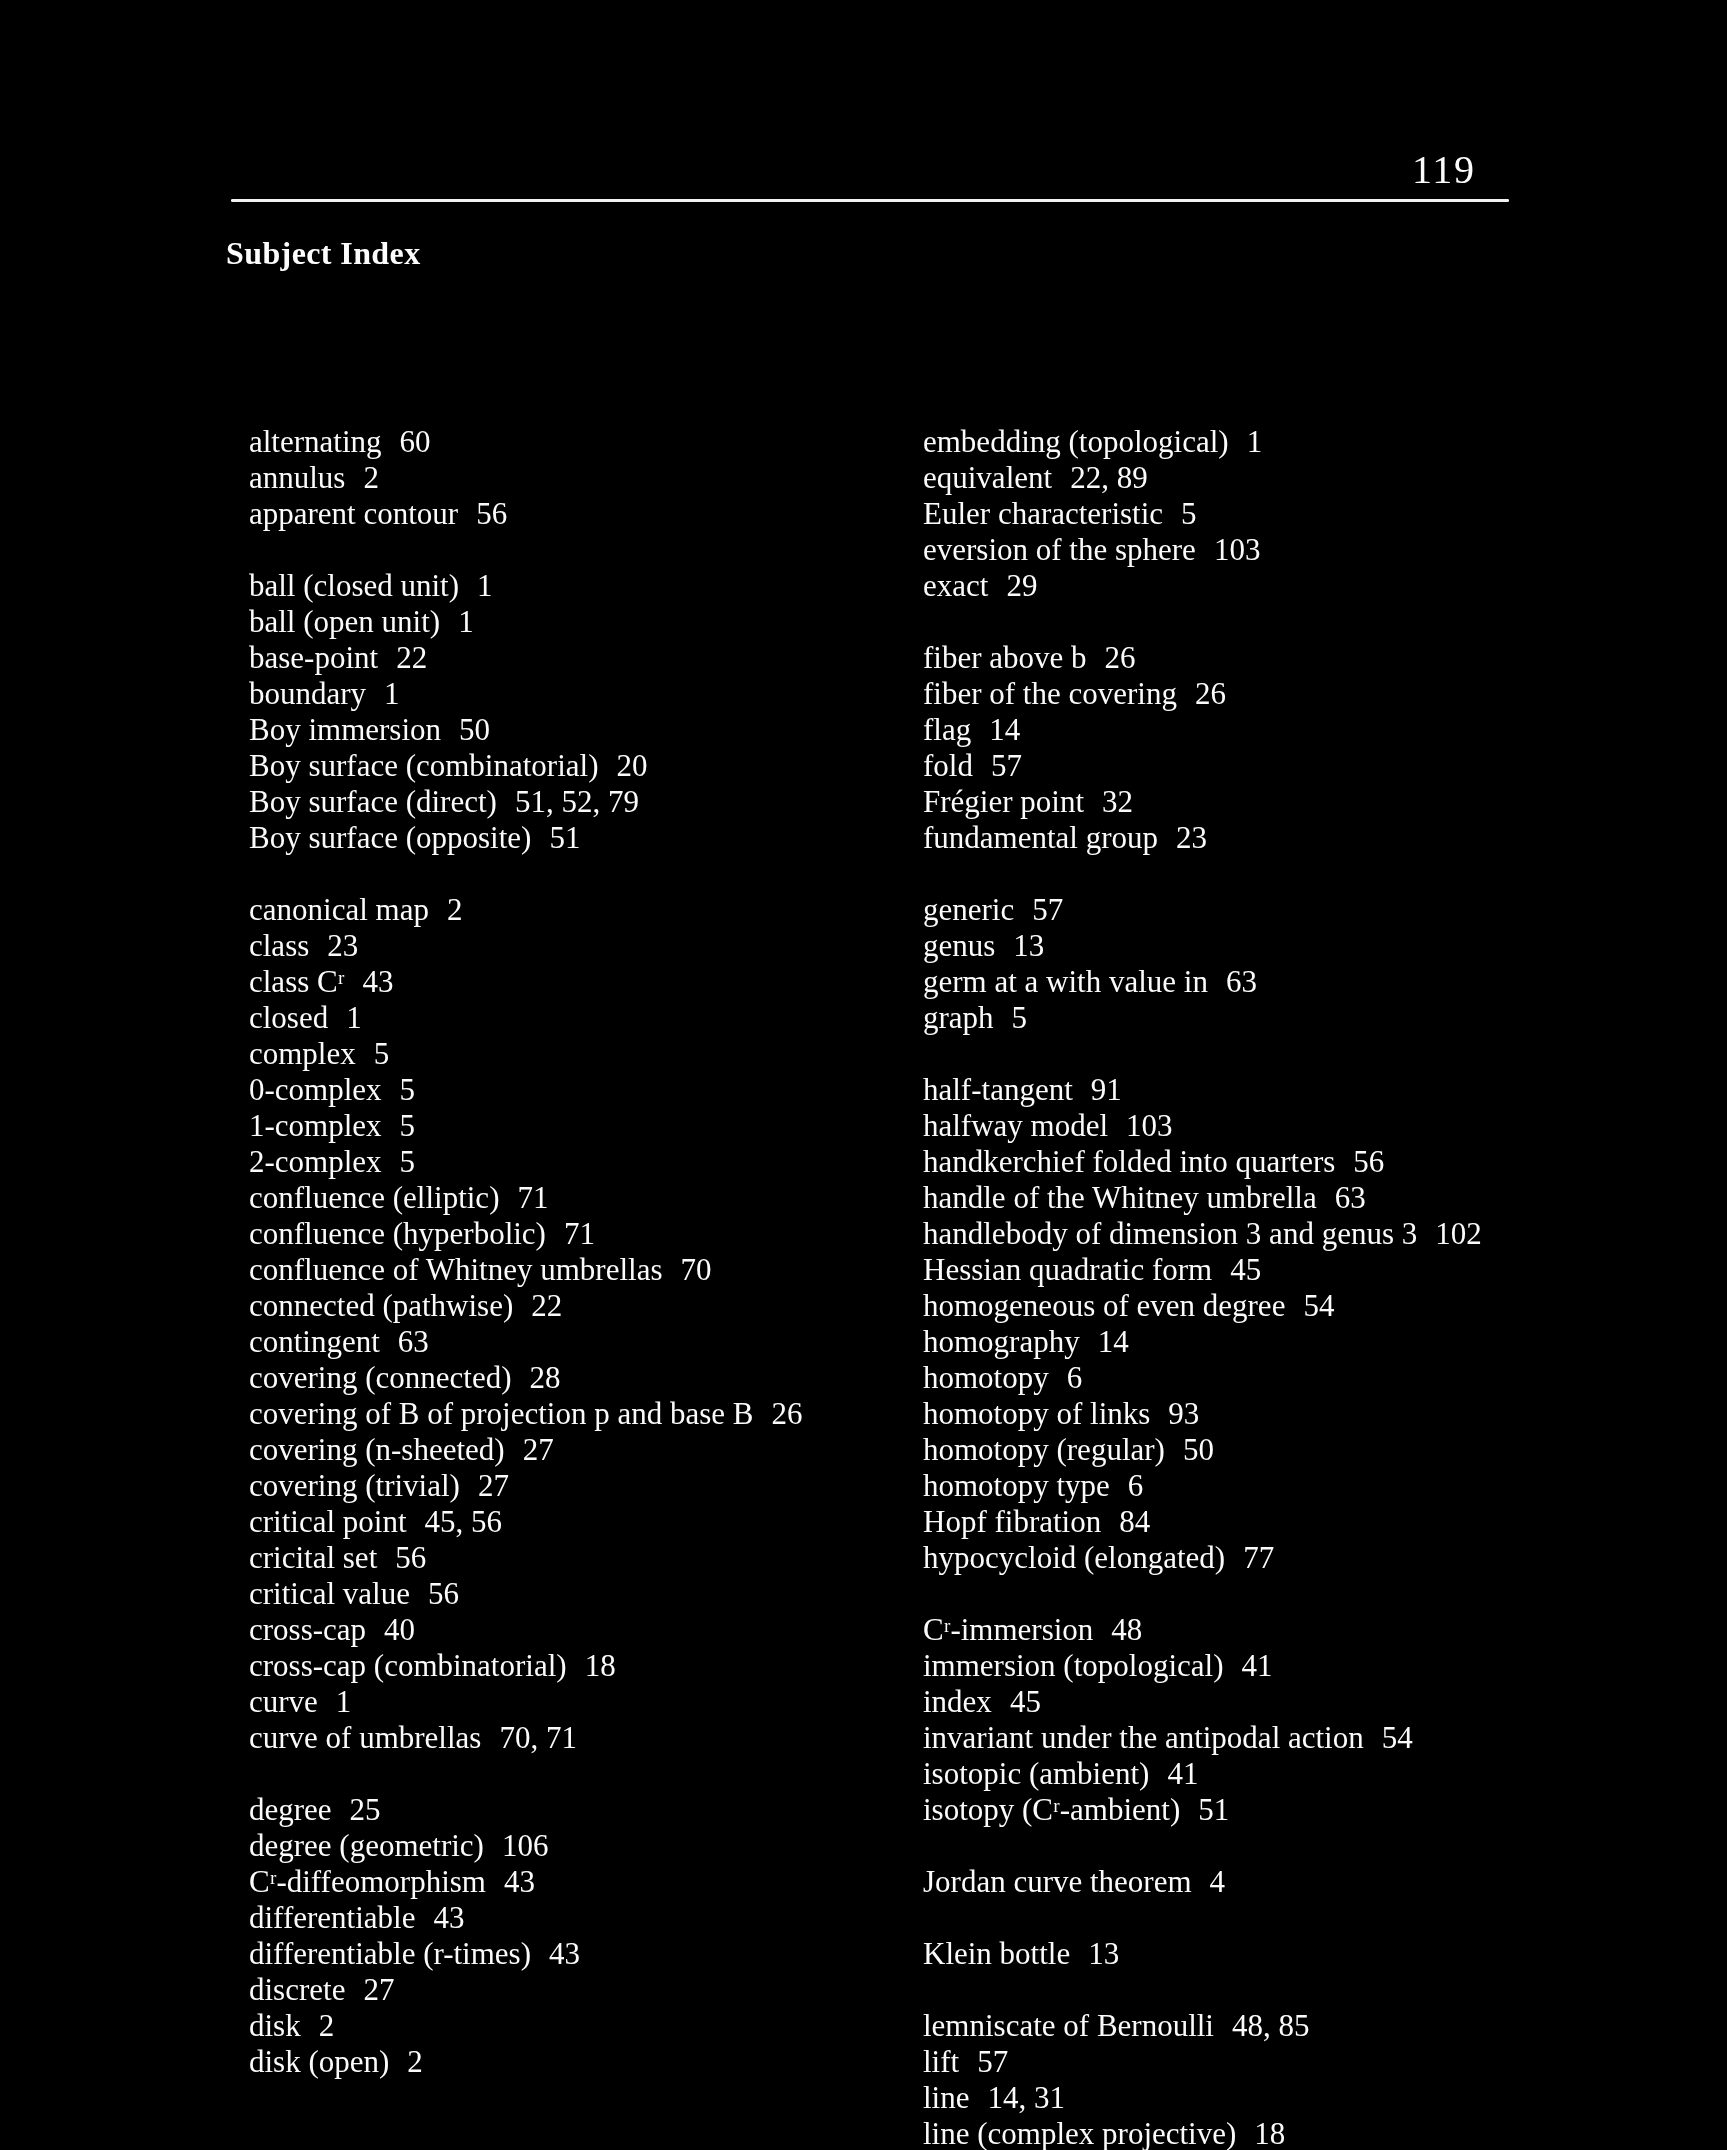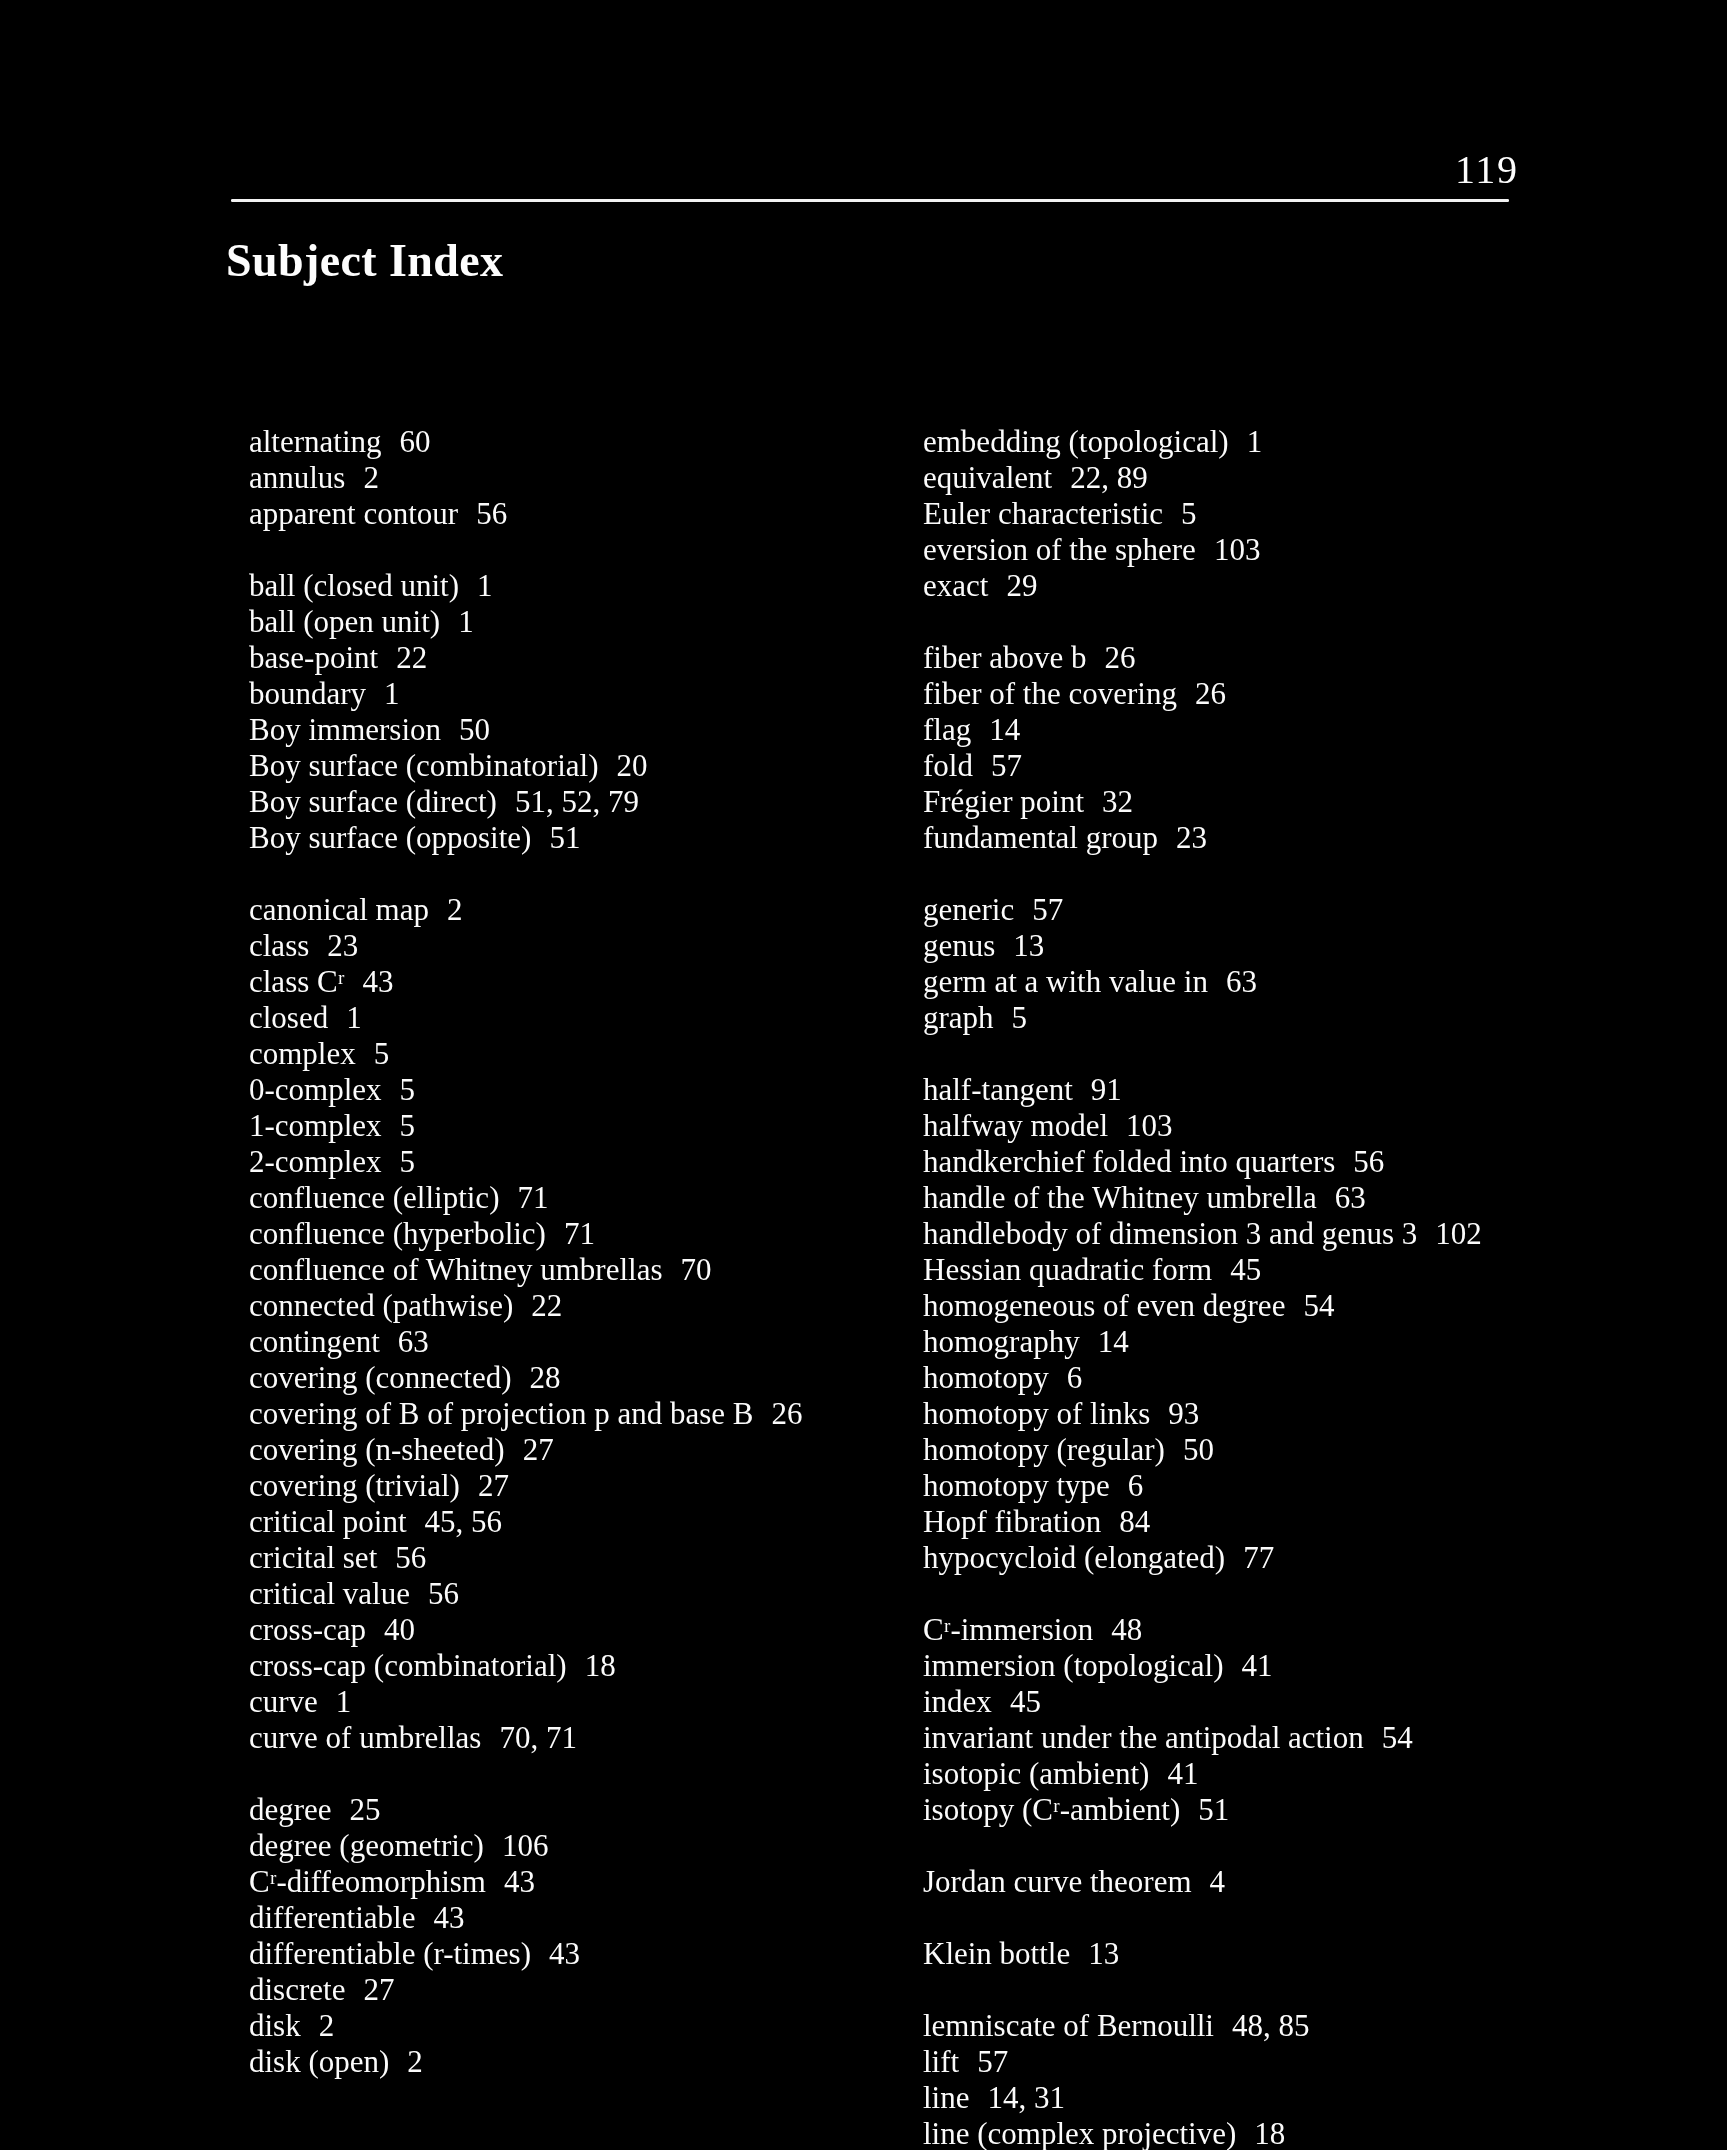--- a/index.html
+++ b/index.html
@@ -11,42 +11,42 @@
     width: 1727px;
     height: 2479px;
     position: relative;
     overflow: hidden;
     background: #000;
     color: #ffffff;
     font-family: "Liberation Serif", "DejaVu Serif", serif;
   }
   .page-number {
     position: absolute;
-    left: 1455px;
+    left: 1412px;
     top: 150px;
     font-size: 40px;
     line-height: 1;
     letter-spacing: 1.7px;
     color: #fdfdfd;
   }
   .header-rule {
     position: absolute;
     left: 231px;
     top: 199px;
     width: 1278px;
     height: 3px;
     background: #f2f2f2;
     border-radius: 1.3px;
   }
   .page-title {
     position: absolute;
     left: 226px;
     top: 236px;
     margin: 0;
-    font-size: 46px;
+    font-size: 32px;
     font-weight: bold;
     line-height: 1.1;
     letter-spacing: 0.4px;
     color: #fdfdfd;
     white-space: nowrap;
   }
   .index-col {
     position: absolute;
     top: 424px;
     font-size: 31px;

